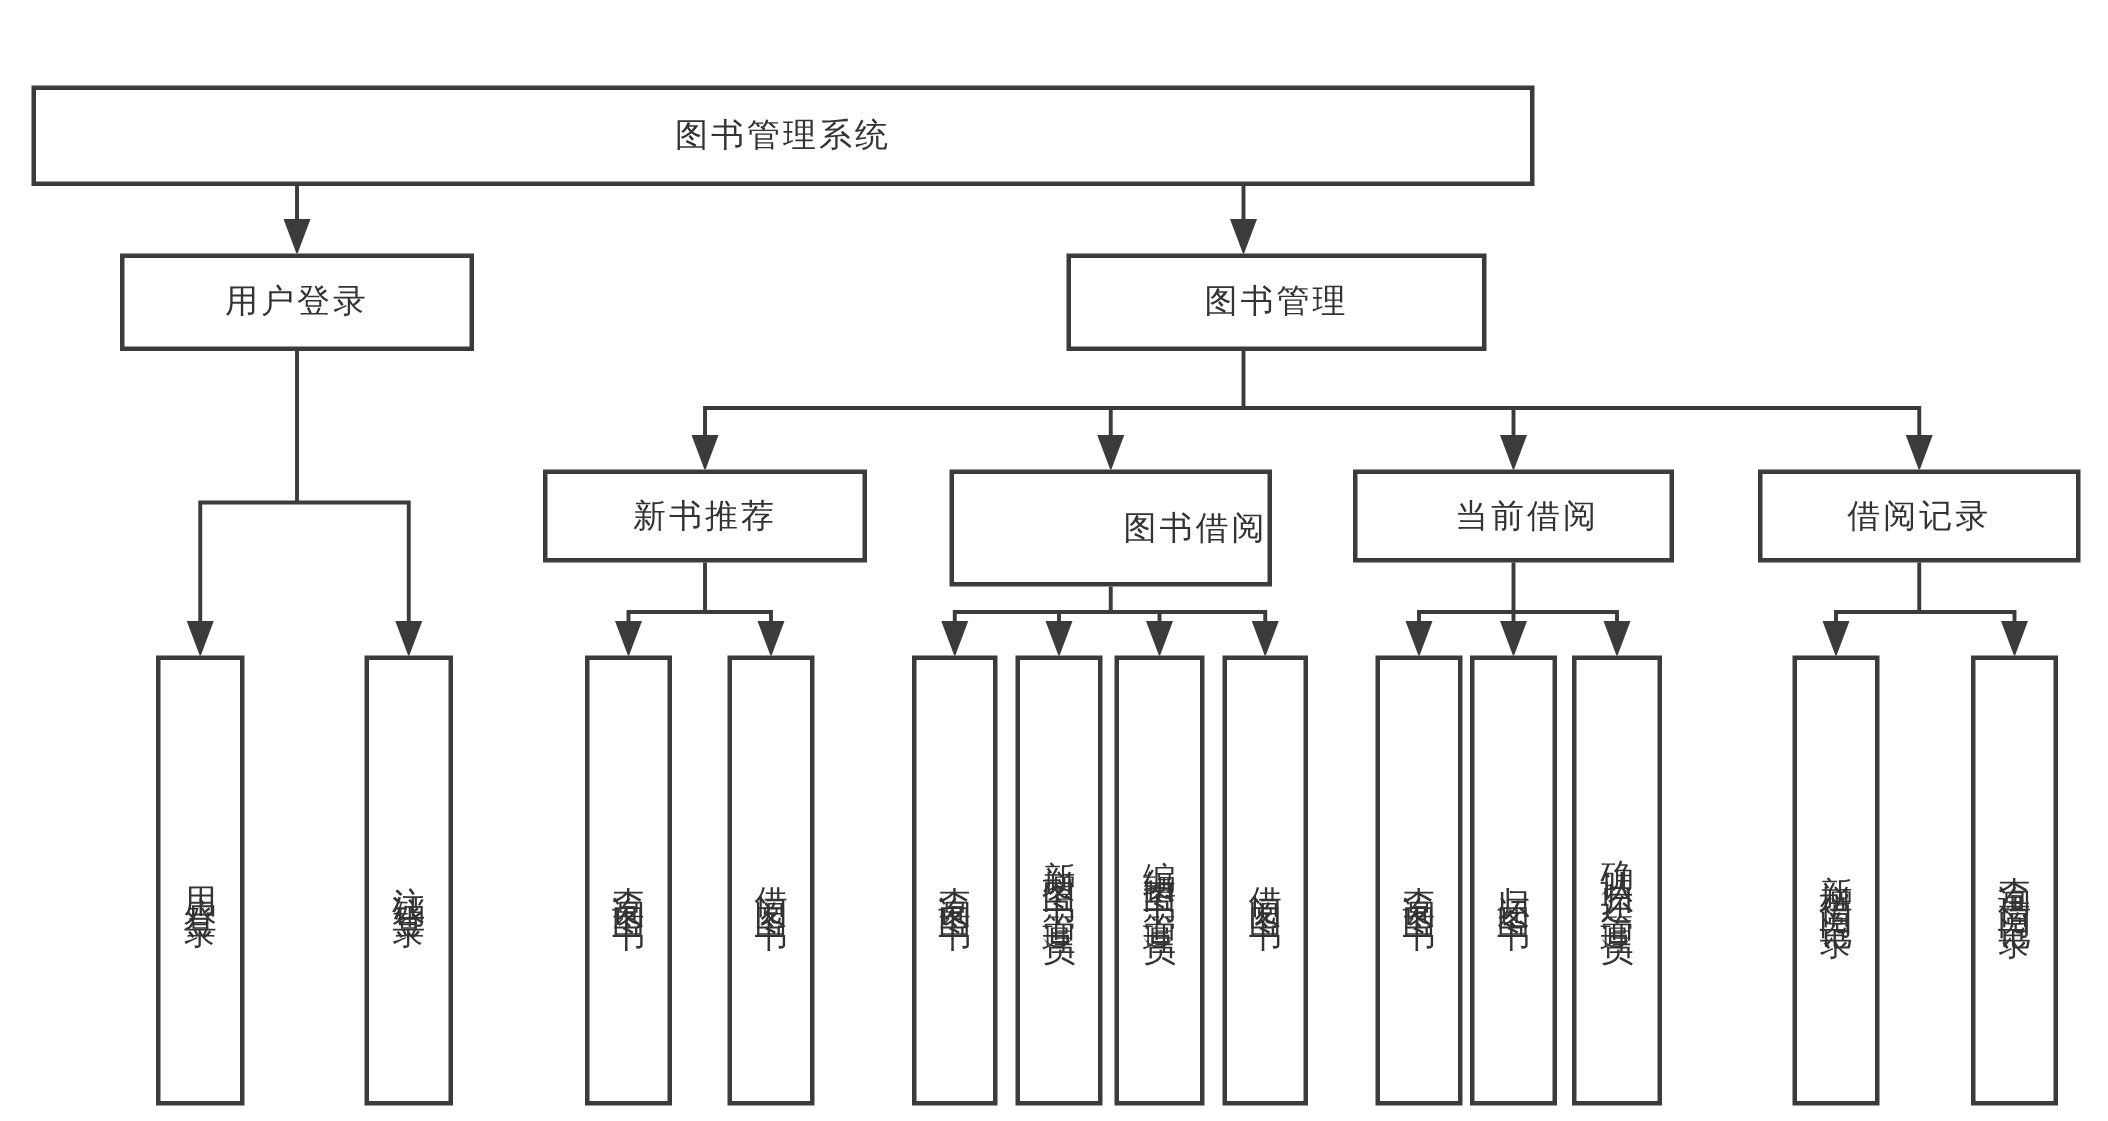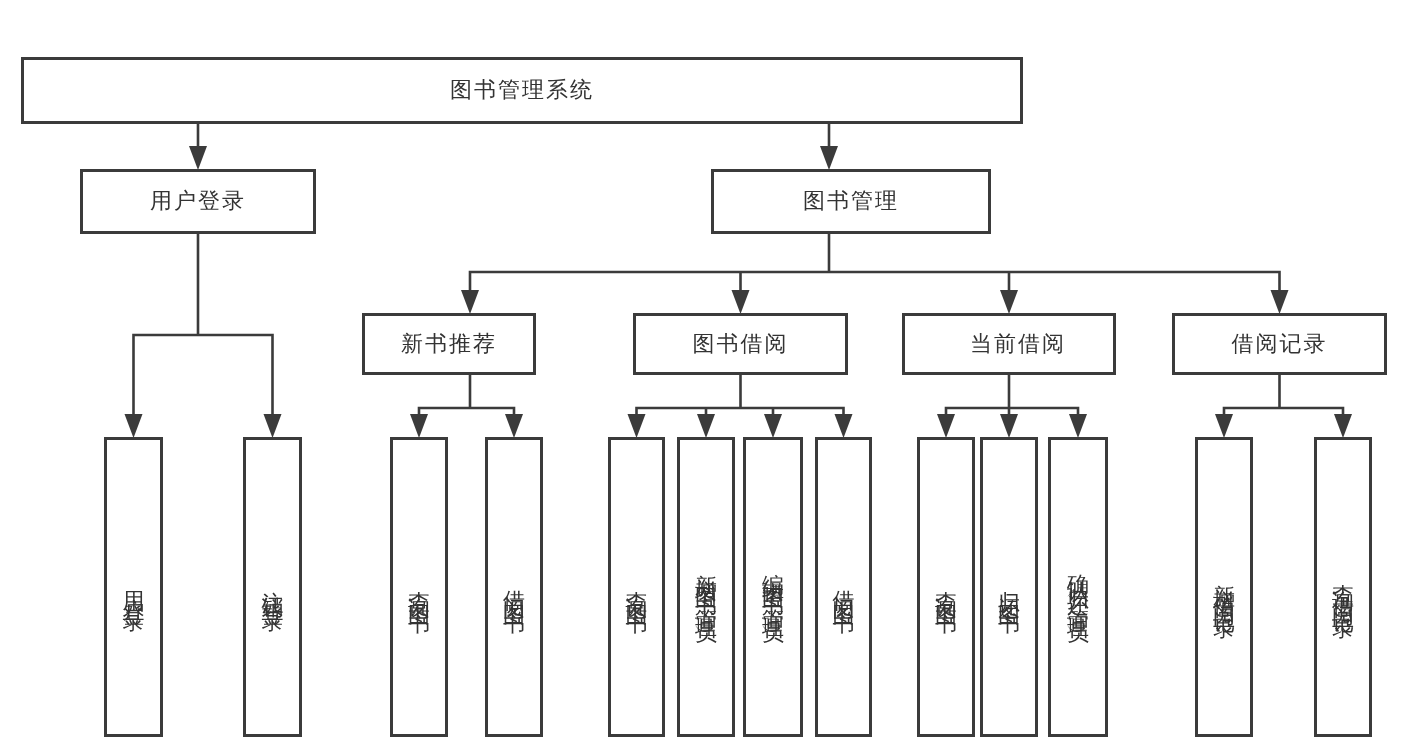--- a/index.html
+++ b/index.html
@@ -105,24 +105,24 @@
   <div id="nodes-root">
       <div class="node" style="left: 21px; top: 13px; width: 1002px; height: 67px; margin-top: 44px;">
         <span class="label">图书管理系统</span>
       </div>
       <div class="node" style="left: 80px; top: 169px; width: 236px; height: 65px;">
         <span class="label">用户登录</span>
       </div>
       <div class="node" style="left: 711px; top: 169px; width: 280px; height: 65px;">
         <span class="label">图书管理</span>
       </div>
-      <div class="node" style="left: 362px; top: 313px; width: 174px; height: 62px;">
+      <div class="node" style="left: 362px; top: 313px; width: 216px; height: 62px;">
         <span class="label">新书推荐</span>
       </div>
-      <div class="node" style="left: 633px; top: 313px; width: 215px; height: 62px;">
+      <div class="node" style="left: 633px; top: 313px; width: 215px; height: 78px; justify-content: flex-end;">
         <span class="label">图书借阅</span>
       </div>
       <div class="node" style="left: 902px; top: 313px; width: 214px; height: 62px; padding-left: 18px;">
         <span class="label">当前借阅</span>
       </div>
       <div class="node" style="left: 1172px; top: 313px; width: 215px; height: 62px; justify-content: center;">
         <span class="label">借阅记录</span>
       </div>
       <div class="node v" style="left: 104px; top: 437px; width: 59px; height: 300px;">
         <span class="label">用户登录</span>

